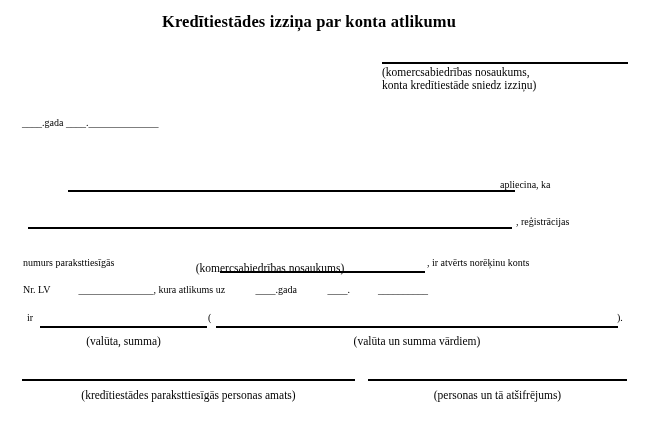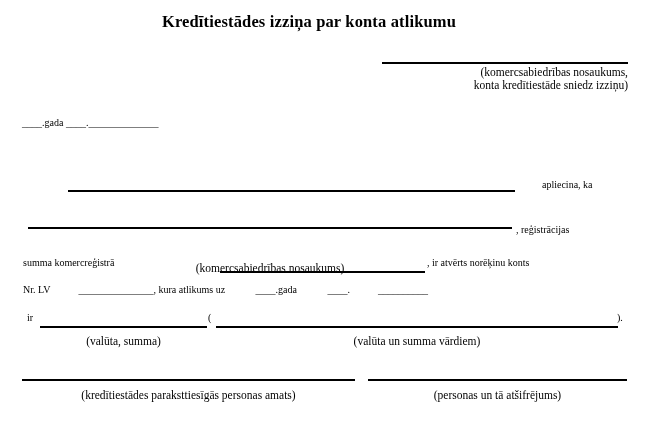--- a/index.html
+++ b/index.html
@@ -64,21 +64,21 @@
 
   .blk-topright {
     position: absolute;
     left: 382px;
     top: 62px;
     width: 246px;
   }
   .blk-topright .caption {
     position: static;
     display: block;
-    text-align: right;
+    text-align: left;
     margin-top: 3px;
     font-family: Liberation Serif, serif;
   }
   .blk-topright .caption + .caption {
     margin-top: 2px;
   }
 </style>
 </head>
 <body>
 
@@ -88,27 +88,27 @@
 
   <div class="blk-topright">
     <div class="rule thick" style="position:static; width:246px;"></div>
     <div class="caption">(komercsabiedrības nosaukums,</div>
     <div class="caption">konta kredītiestāde sniedz izziņu)</div>
   </div>
 
   <div class="run" style="left:22px; top:118px;">____.gada ____.______________</div>
 
   <div class="rule thick" style="left:68px; top:190px; width:447px;"></div>
-  <div class="run" style="left:542px; top:180px;">apliecina, ka</div>
+  <div class="run" style="left:500px; top:180px;">apliecina, ka</div>
 
   <div class="rule thick" style="left:28px; top:227px; width:484px;"></div>
-  <div class="run" style="left:516px; top:225px;">, reģistrācijas</div>
+  <div class="run" style="left:516px; top:217px;">, reģistrācijas</div>
   <div class="caption" style="left:28px; top:237px; width:484px;margin-top:26px;">(komercsabiedrības nosaukums)</div>
 
-  <div class="run" style="left:23px; top:258px;">summa komercreģistrā</div>
+  <div class="run" style="left:23px; top:258px;">numurs paraksttiesīgās</div>
   <div class="rule thick" style="left:220px; top:271px; width:205px;"></div>
   <div class="run" style="left:427px; top:258px;">, ir atvērts norēķinu konts</div>
 
   <div class="run" style="left:23px; top:285px;"><span>Nr. LV</span><span class="fill">_______________</span><span>, kura atlikums uz </span><span class="fill">____</span><span>.gada </span><span class="fill">____</span><span>.</span><span class="fill">__________</span></div>
 
   <div class="run" style="left:19px; top:313px;margin-left:8px;">ir</div>
   <div class="rule thick" style="left:40px; top:326px; width:167px;"></div>
   <div class="run" style="left:208px; top:313px;">(</div>
   <div class="rule thick" style="left:216px; top:326px; width:402px;"></div>
   <div class="run" style="left:617px; top:313px;">).</div>

